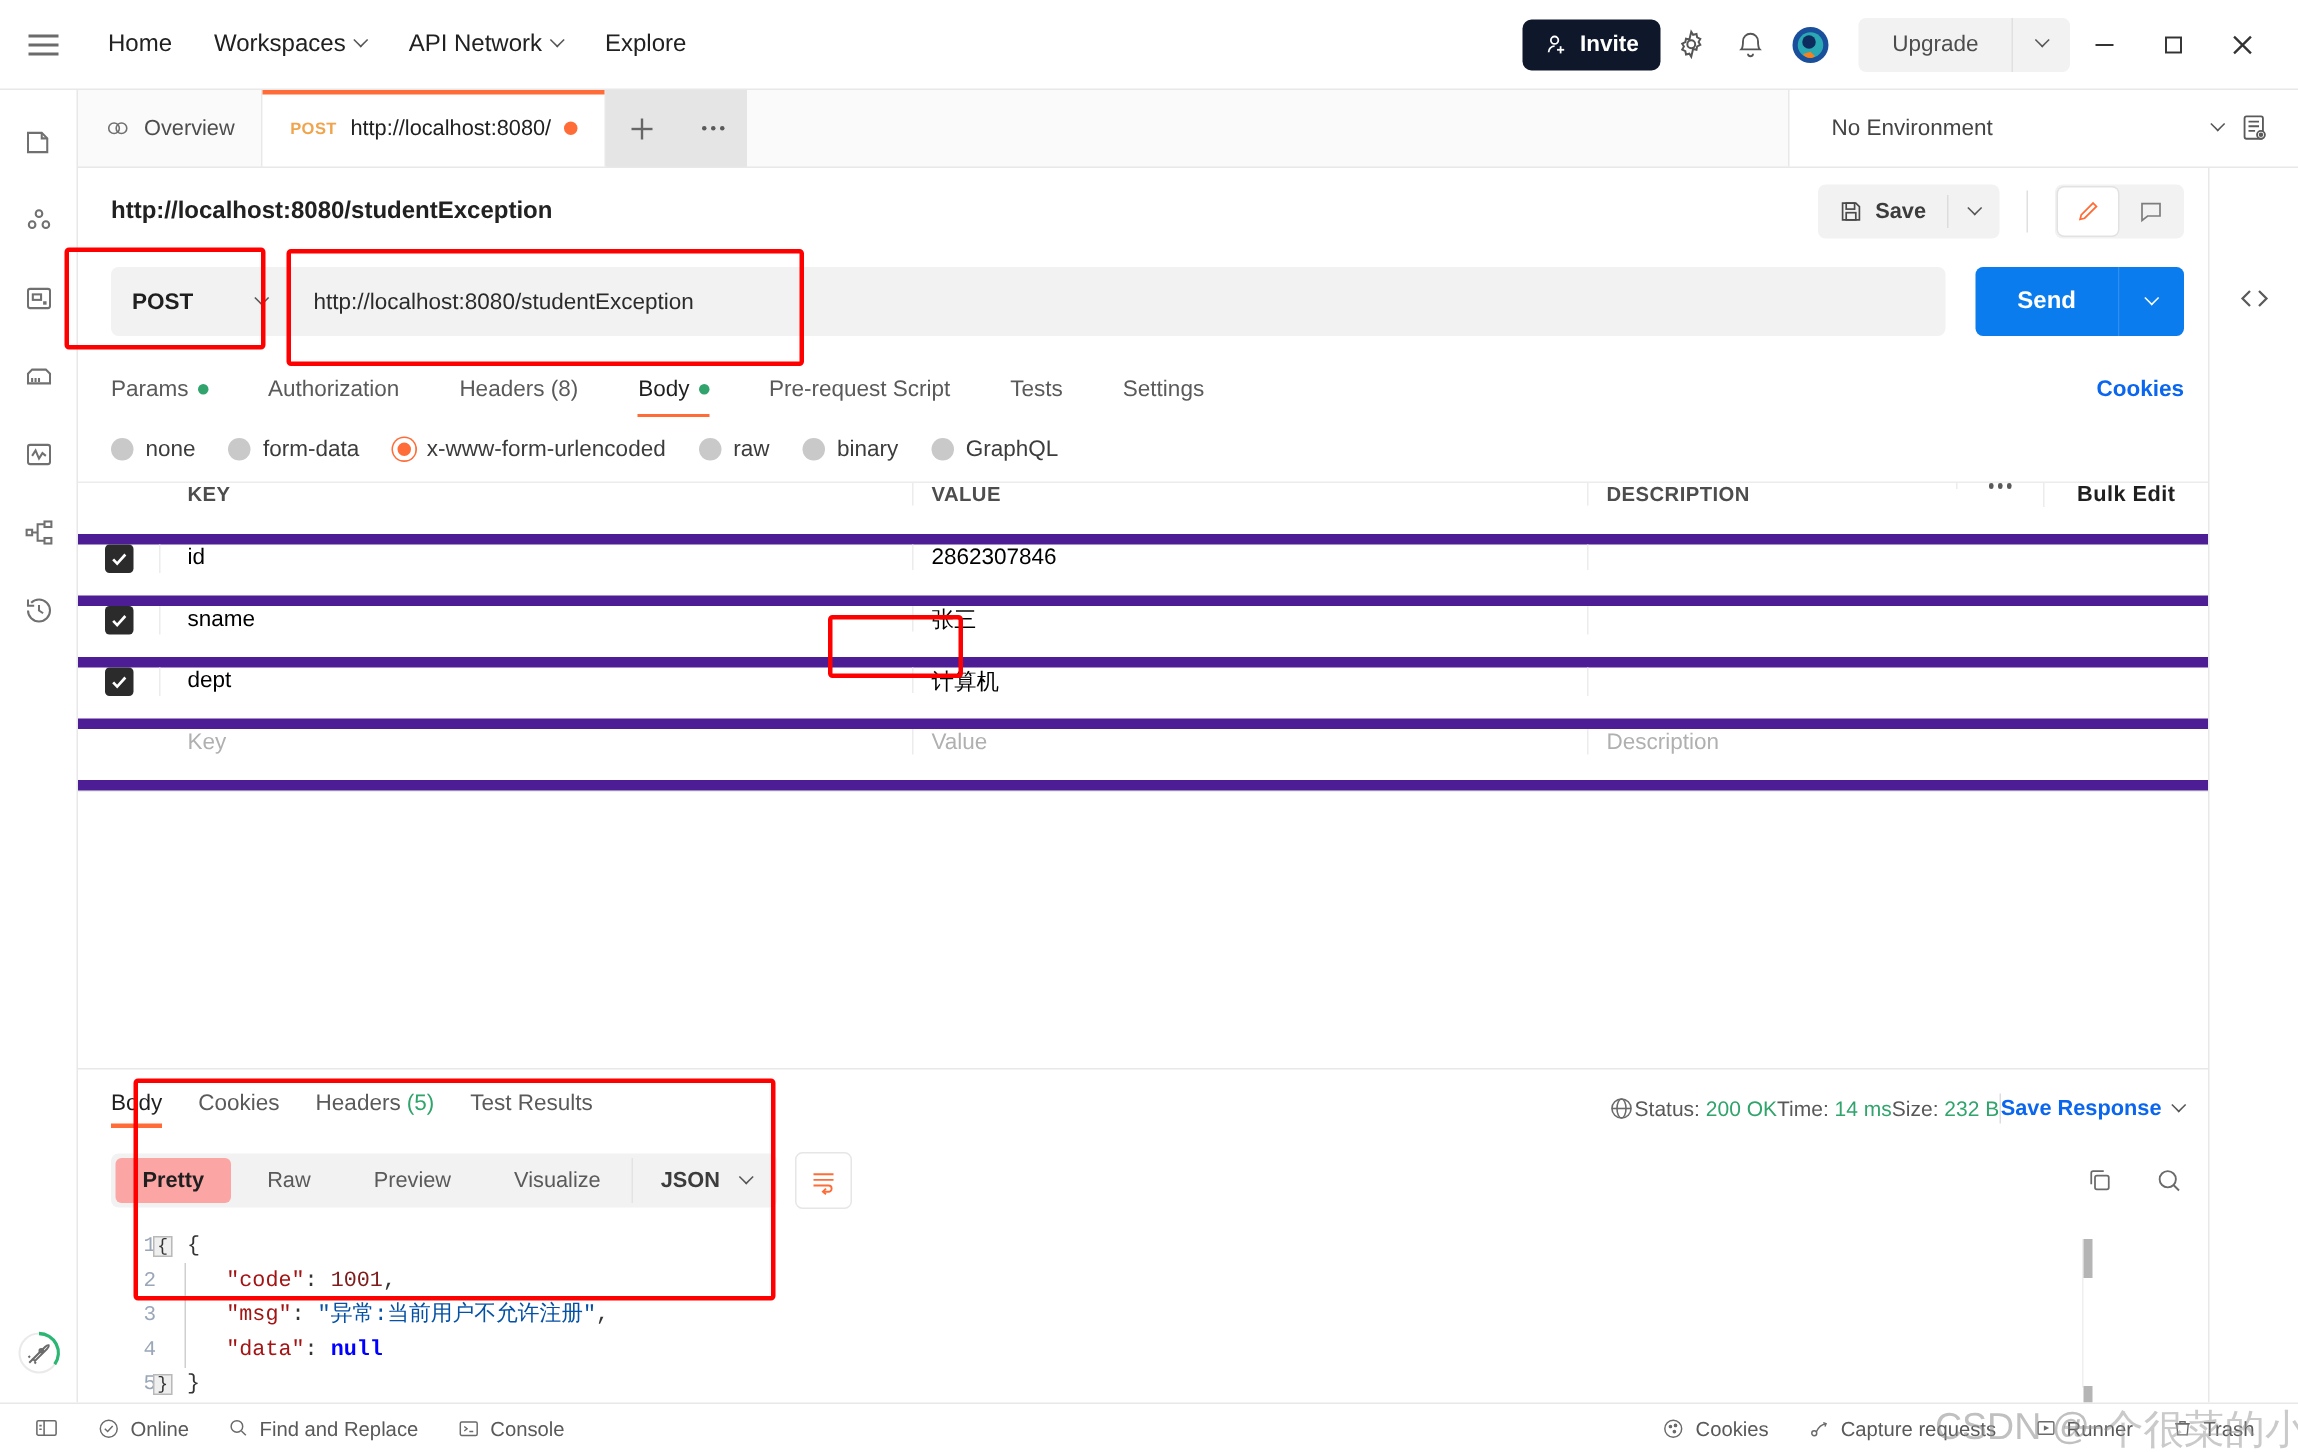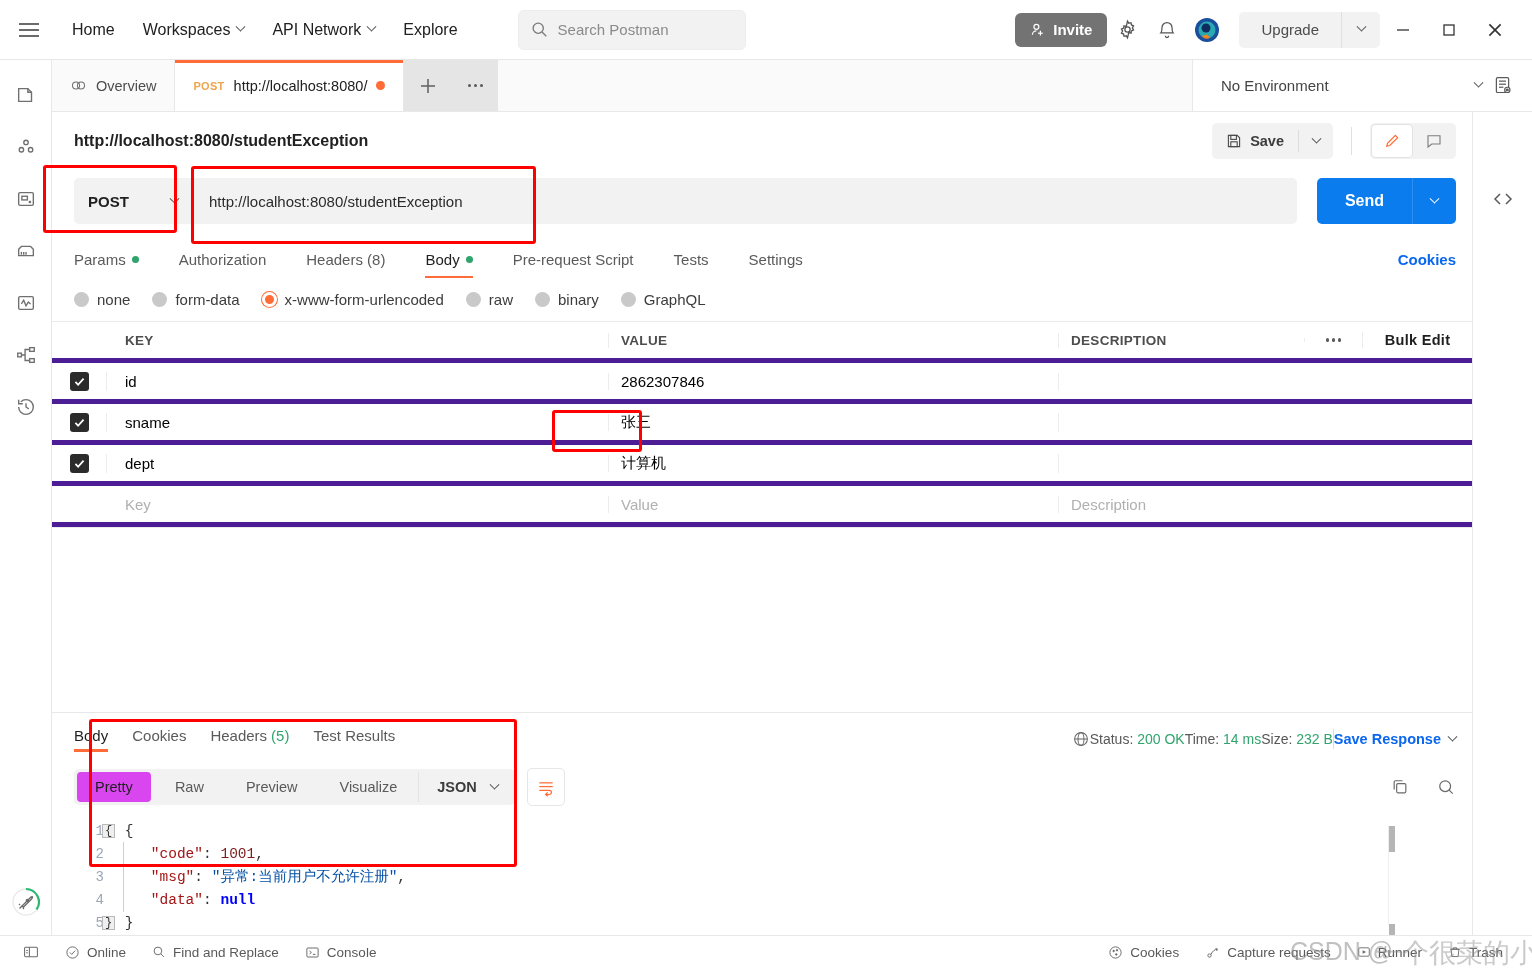--- a/index.html
+++ b/index.html
@@ -48,21 +48,21 @@
   .searchbox {
     margin-left: 46px;
     width: 228px; height: 40px; background: #f2f2f2;
     border: 1px solid #ededed; border-radius: 6px;
     display: flex; align-items: center; gap: 10px; padding: 0 12px;
     cursor: text;
   }
   .searchbox .ph { font-size: 15px; color: #8a8a8a; }
   .spacer { flex: 1 1 auto; }
   .invite-btn {
-    background: #737373; color: #fff; border-radius: 6px;
+    background: #0f172a; color: #fff; border-radius: 6px;
     height: 34px; padding: 0 15px; display: flex; align-items: center; gap: 7px;
     font-size: 15px; font-weight: bold; cursor: pointer;
   }
   .icon-btn {
     width: 40px; height: 40px; display: flex; align-items: center; justify-content: center;
     cursor: pointer; color: #5a5a5a;
   }
   .upgrade {
     margin-left: 12px; height: 36px; background: #f2f2f2; border-radius: 5px;
     display: flex; align-items: center; cursor: pointer;
@@ -173,21 +173,21 @@
   .gdot { width: 7px; height: 7px; border-radius: 50%; background: #30a46c;}
   .cookies-link { margin-left: auto; color: #0a66ef; font-size: 15px; font-weight: bold; padding-bottom: 10px; cursor: pointer;}
 
   .bodytypes { height: 44px; flex: 0 0 44px; display: flex; align-items: center; gap: 0; padding: 0 16px 0 22px; border-bottom: 1px solid #ececec;}
   .radio { display: flex; align-items: center; gap: 8px; margin-right: 22px; font-size: 15px; color: #3c3c3c; cursor: pointer;}
   .radio .rc { width: 15px; height: 15px; border-radius: 50%; background: #c9c9c9; }
   .radio.sel .rc { background: #ff6c37; box-shadow: inset 0 0 0 3px #fff, 0 0 0 1px #ff6c37;}
 
   
   .kvtable { flex: 0 0 auto; display: flex; flex-direction: column; font-size: 15px; }
-  .kvrow { display: flex; border-bottom: 5px solid #4c1d95; min-height: 41px; align-items: center;}
+  .kvrow { display: flex; border-bottom: 7px solid #4c1d95; min-height: 41px; align-items: flex-start;}
   .kvrow.head { background: #fff; color: #4d4d4d; font-weight: bold; font-size: 13.5px; letter-spacing: .3px;}
   .c-check { width: 55px; flex: 0 0 55px; display: flex; align-items: center; justify-content: center; border-right: 1px solid #ececec;}
   .c-key { width: 502px; flex: 0 0 502px; display: flex; align-items: center; padding: 0 0 0 18px; border-right: 1px solid #ececec;}
   .c-val { width: 450px; flex: 0 0 450px; display: flex; align-items: center; padding: 0 0 0 12px; border-right: 1px solid #ececec; position: relative;}
   .c-desc { flex: 1 1 auto; display: flex; align-items: center; padding: 0 0 0 12px;}
   .c-opts { width: 58px; flex: 0 0 58px; display:flex;align-items:center;justify-content:center; border-left: 1px solid #ececec;}
   .c-bulk { width: 110px; flex: 0 0 110px; display:flex;align-items:center;justify-content:center; border-left: 1px solid #ececec; color:#1f1f1f; font-weight:bold; font-size:14.5px; cursor:pointer;}
   .cb { width: 19px; height: 19px; border-radius: 3px; background: #2b2b2b; display:flex;align-items:center;justify-content:center; cursor:pointer;}
   .cb svg { width: 13px; height: 13px;}
   .ph-txt { color: #b0b0b0; }
@@ -205,21 +205,21 @@
   .rsp-tab.active::after { content:''; position:absolute; left:0; right:12px; bottom:0; height:2.5px; background:#ff6c37;}
   .rsp-count { color: #30a46c;}
   .meta { margin-left: auto; display: flex; align-items: center; font-size: 14px; color: #585858;}
   .meta .g { color: #30a46c; }
   .meta .vsep { width: 1px; height: 20px; background: #ddd;}
   .saveresp { color: #0a66ef; font-weight: bold; font-size: 14.5px; display:flex;align-items:center;gap:8px; cursor:pointer;}
 
   .viewbar { height: 50px; flex: 0 0 50px; display: flex; align-items: center; padding: 0 16px 0 22px; gap: 12px;}
   .vseg { display: flex; background: #f2f2f2; border-radius: 5px; height: 36px; align-items: center; }
   .vseg .vb2 { padding: 0 18px; height: 30px; margin: 0 3px; display:flex;align-items:center; font-size: 14.5px; color: #5a5a5a; border-radius: 4px; cursor:pointer;}
-  .vseg .vb2.on { background: #d946ef; color: #1f1f1f; font-weight: normal;}
+  .vseg .vb2.on { background: #fca5a5; color: #1f1f1f; font-weight: bold;}
   .jsonsel { display:flex;align-items:center;gap:14px; padding: 0 14px 0 18px; height: 30px; margin-right:3px; font-size:14.5px; color:#3c3c3c; font-weight:bold; cursor:pointer; border-left:1px solid #e3e3e3;}
   .wrapbtn { width: 38px; height: 38px; border: 1px solid #e6e6e6; border-radius: 5px; display:flex;align-items:center;justify-content:center; cursor:pointer;}
   .viewbar .right { margin-left: auto; display:flex; align-items:center; gap: 26px; color:#666;}
 
   .codearea { position: relative; flex: 1 1 auto; display: flex; padding-left: 22px; min-height: 0; }
   .gutter { width: 42px; flex: 0 0 42px; padding-top: 8px; text-align: right; padding-right: 12px;
     font-family: "Liberation Mono", monospace; font-size: 14px; color: #9aa7b8; line-height: 23px;}
   .codelines { flex: 1 1 auto; padding-top: 8px; font-family: "Liberation Mono", monospace;
     font-size: 14.5px; line-height: 23px; position: relative; }
   .codelines .fold { position: absolute; left: -14px; width: 13px; height: 14px;
@@ -270,27 +270,20 @@
       <span class="chev sm"></span>
     </div>
     <div class="nav-item">
       <span>API Network</span>
       <span class="chev sm"></span>
     </div>
     <div class="nav-item">
       <span>Explore</span>
     </div>
 
-    <div class="searchbox">
-      <svg width="17" height="17" viewBox="0 0 20 20">
-        <circle cx="8.5" cy="8.5" r="6" fill="none" stroke="#7a7a7a" stroke-width="1.6"></circle>
-        <line x1="13" y1="13" x2="18" y2="18" stroke="#7a7a7a" stroke-width="1.6"></line>
-      </svg>
-      <span class="ph">Search Postman</span>
-    </div>
 
     <div class="spacer"></div>
 
     <div class="invite-btn">
       <svg width="16" height="16" viewBox="0 0 20 20">
         <circle cx="8" cy="6" r="3.1" fill="none" stroke="#fff" stroke-width="1.5"></circle>
         <path d="M3 16c0-3 2.4-5 5-5" fill="none" stroke="#fff" stroke-width="1.5"></path>
         <line x1="13" y1="11" x2="13" y2="17" stroke="#fff" stroke-width="1.5"></line>
         <line x1="10" y1="14" x2="16" y2="14" stroke="#fff" stroke-width="1.5"></line>
       </svg>

